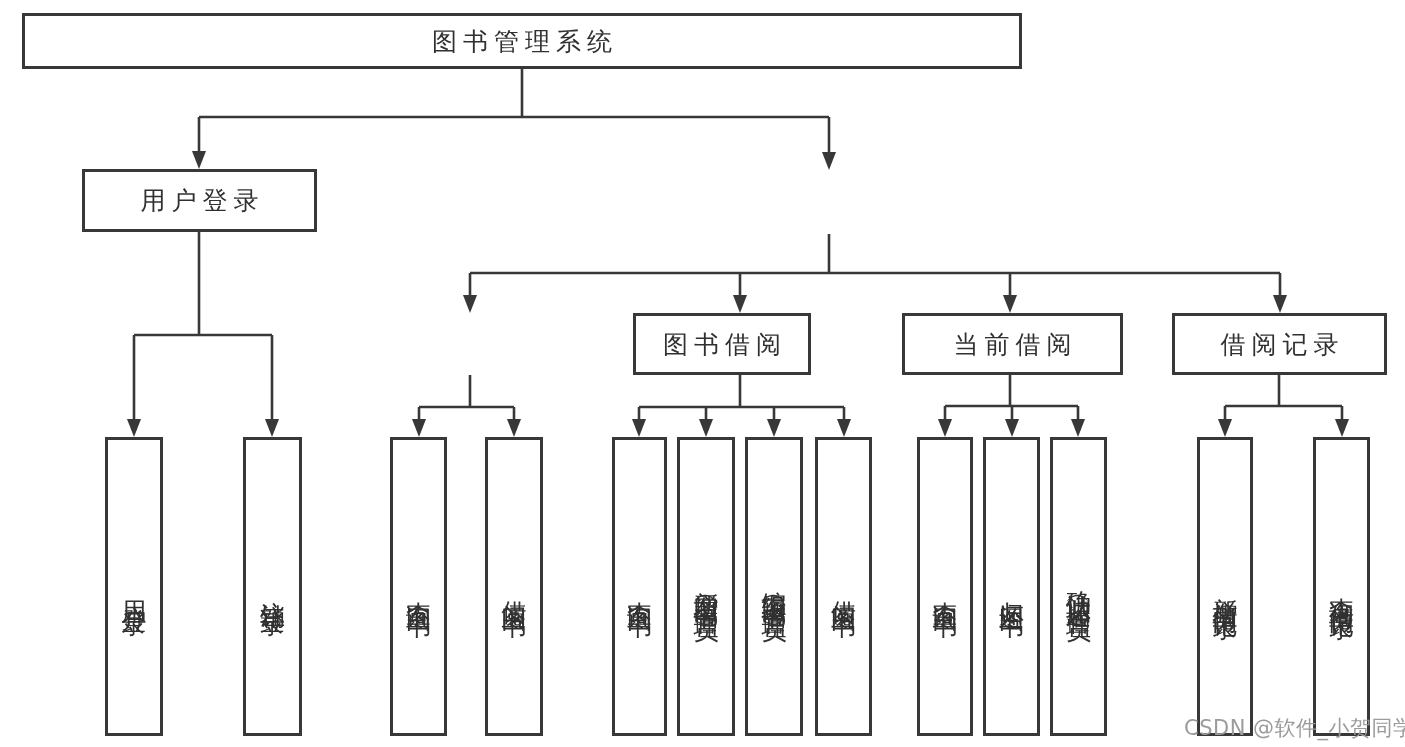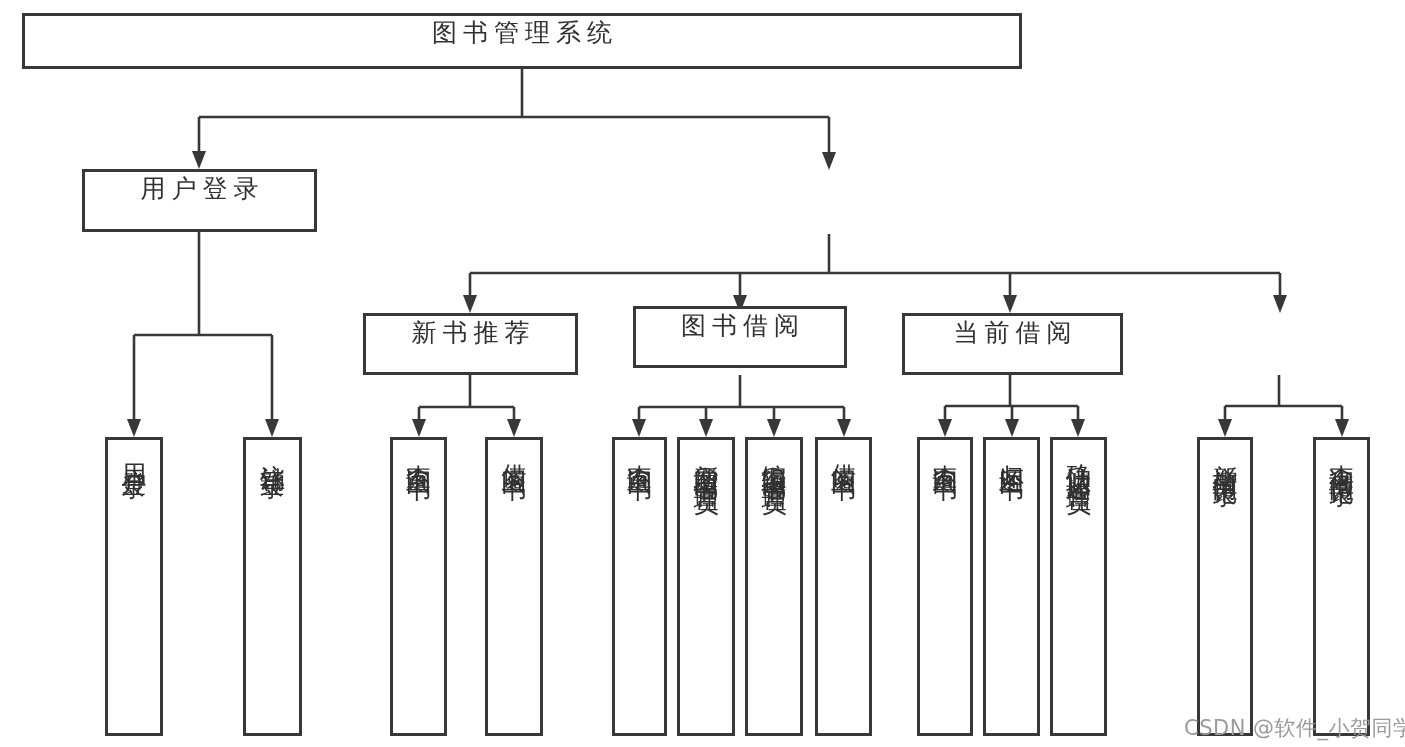--- a/index.html
+++ b/index.html
@@ -36,20 +36,21 @@
     fill: var(--line);
     stroke: none;
   }
 
   .box {
     position: absolute;
     box-sizing: border-box;
     border: 3px solid var(--line);
     background: var(--bg);
     display: flex;
+    align-items: center;
     justify-content: center;
     z-index: 2;
   }
 
   .hl {
     font-size: 25px;
     letter-spacing: 6px;
     padding-left: 6px; 
     color: var(--text);
     white-space: nowrap;
@@ -119,28 +120,28 @@
   </svg>
 
   <div class="box" style="left:22px;top:13px;width:1000px;height:56px">
     <span class="hl">图书管理系统</span>
   </div>
 
   <div class="box" style="left:82px;top:169px;width:235px;height:63px">
     <span class="hl">用户登录</span>
   </div>
 
-  <div class="box" style="left:363px;top:313px;width:215px;height:62px">
-    <span class="hl">新书推荐</span>
-  </div>
-  <div class="box" style="left:633px;top:306px;width:214px;height:62px">
+  <div class="box" style="left:633px;top:313px;width:178px;height:62px">
     <span class="hl">图书借阅</span>
   </div>
   <div class="box" style="left:902px;top:313px;width:221px;height:62px">
     <span class="hl">当前借阅</span>
+  </div>
+  <div class="box" style="left:1172px;top:313px;width:215px;height:62px">
+    <span class="hl">借阅记录</span>
   </div>
 
   <div class="box" style="left:105px;top:437px;width:58px;height:299px">
     <span class="vl">用户登录</span>
   </div>
   <div class="box" style="left:243px;top:437px;width:59px;height:299px">
     <span class="vl">注销登录</span>
   </div>
   <div class="box" style="left:390px;top:437px;width:57px;height:299px">
     <span class="vl">查询图书</span>

